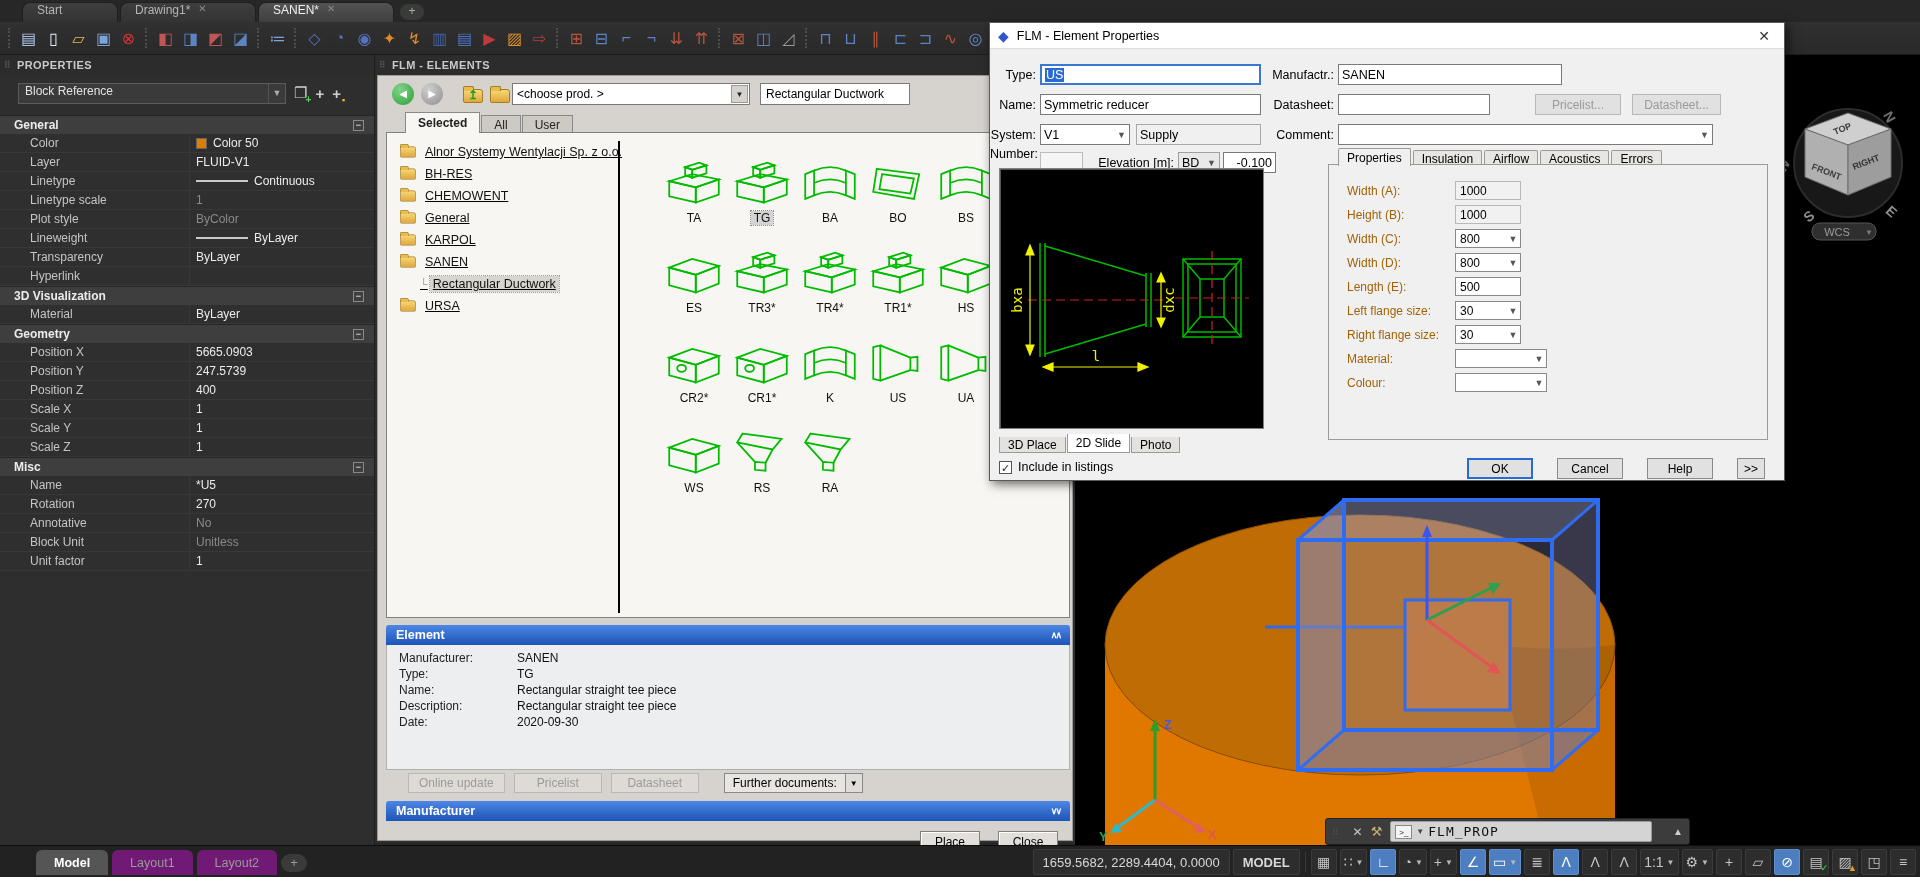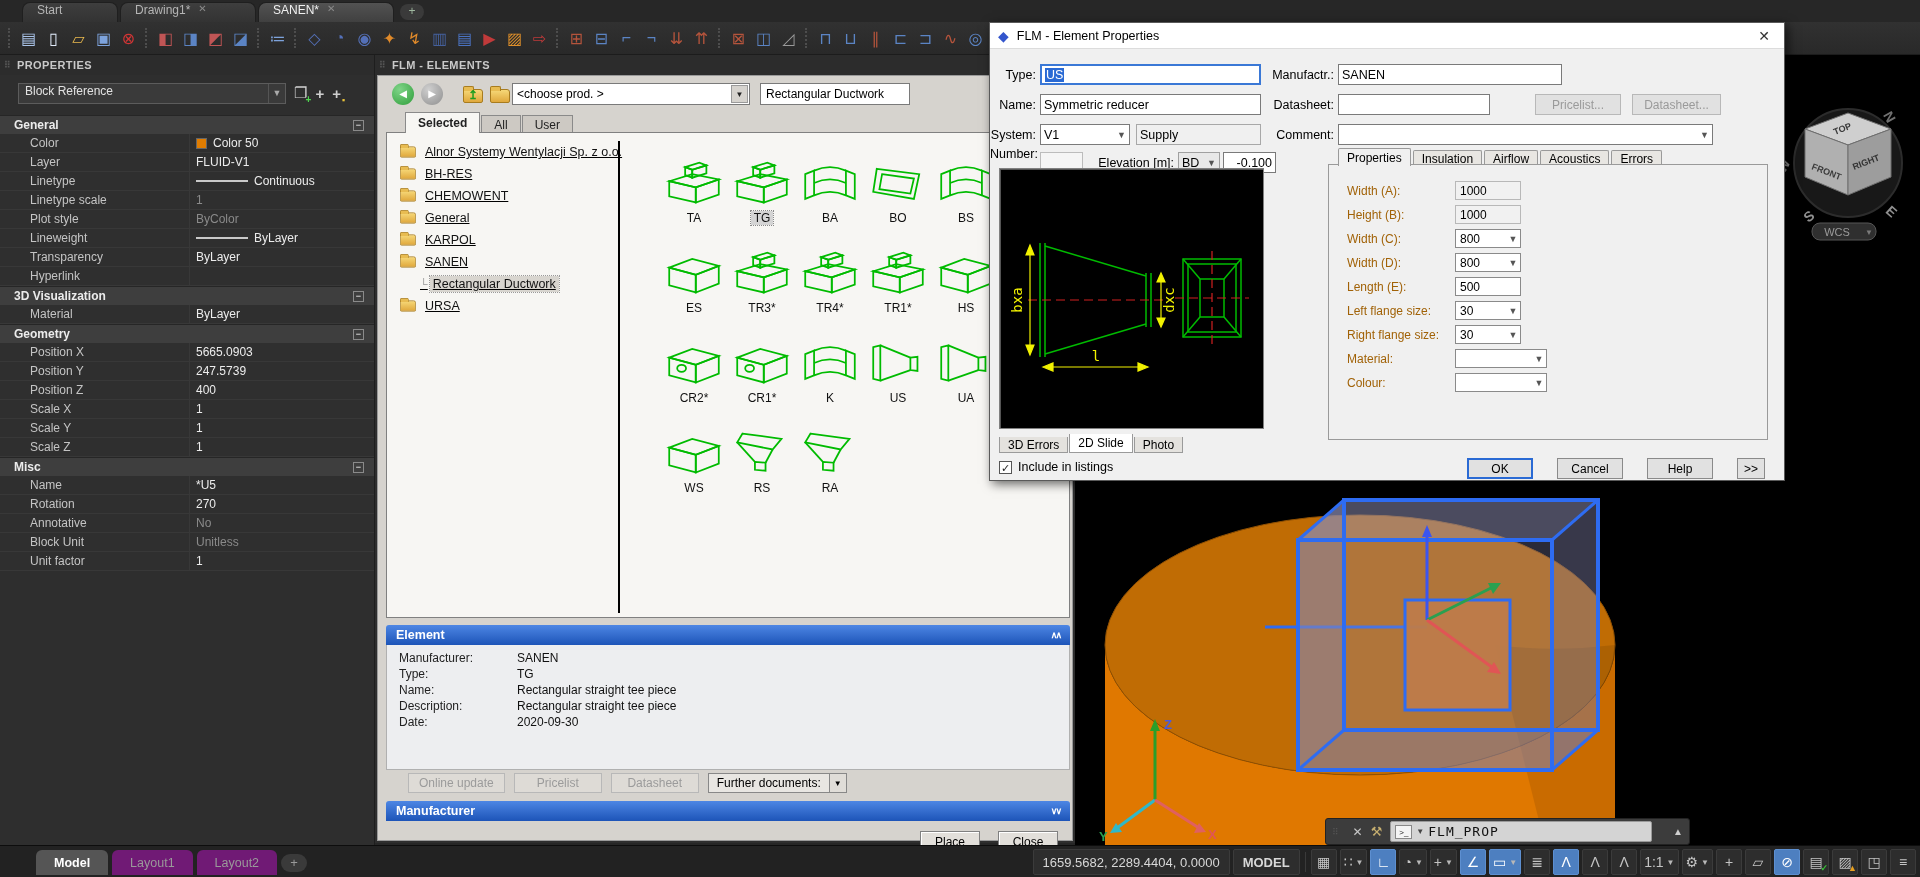--- a/index.html
+++ b/index.html
@@ -105,21 +105,21 @@
   .elem-details { position:absolute; left:8px; top:569px; width:684px; height:125px; background:#edeef0;
                   border:1px solid #b0b0b0; border-top:none; padding:6px 0 0 12px; }
   .erow { height:16px; display:flex; font-size:12px; color:#111; }
   .erow .el { width:118px; color:#222; }
   .btnrow { position:absolute; left:30px; top:697px; display:flex; gap:9px; align-items:center; }
   .btn-flat { height:20px; font-size:12px; background:#dcd9d4; border:1px solid #a8a8a8; color:#111;
               display:flex; align-items:center; justify-content:center; padding:0 10px; }
   .btn-flat.disabled { color:#9b9b9b; background:#dedbd6; border-color:#b8b8b8; }
   .btn-further { display:flex; }
   .btn-further .main { height:20px; font-size:12px; background:#e8e6e2; border:1px solid #888; padding:0 8px;
-                       display:flex; align-items:center; }
+                       display:flex; align-items:center;margin-left:16px; }
   .btn-further .dd { width:17px; height:20px; background:#e0ddd8; border:1px solid #888; border-left:none;
                      font-size:8px; text-align:center; line-height:20px; }
   .placerow { position:absolute; right:14px; top:755px; display:flex; gap:18px; }
   .btn-win { height:21px; min-width:60px; background:#e2dfda; border:1px solid #808080;
              box-shadow:inset 1px 1px 0 #fff; font-size:12px; display:flex; align-items:center;
              justify-content:center; padding:0 10px; color:#000; }
 
   
   .viewport { position:absolute; left:1075px; top:55px; width:845px; height:790px; background:#000; }
 
@@ -1251,21 +1251,21 @@
         <g fill="#f2f200" font-size="14" font-family="DejaVu Sans Mono, monospace">
           <text x="22" y="131" transform="rotate(-90 22 131)" text-anchor="middle">bxa</text>
           <text x="174" y="131" transform="rotate(-90 174 131)" text-anchor="middle">dxc</text>
           <text x="96" y="192" text-anchor="middle">l</text>
         </g>
       </svg>
     </div>
     <div class="slidetabs">
 
     <div class="stab">
-          <span>3D Errors</span>
+          <span>3D Place</span>
         </div>
         <div class="stab active">
           <span>2D Slide</span>
         </div>
         <div class="stab">
           <span>Photo</span>
         </div>
       </div>
     <div class="chkrow">
       <div class="chk">✓</div>

